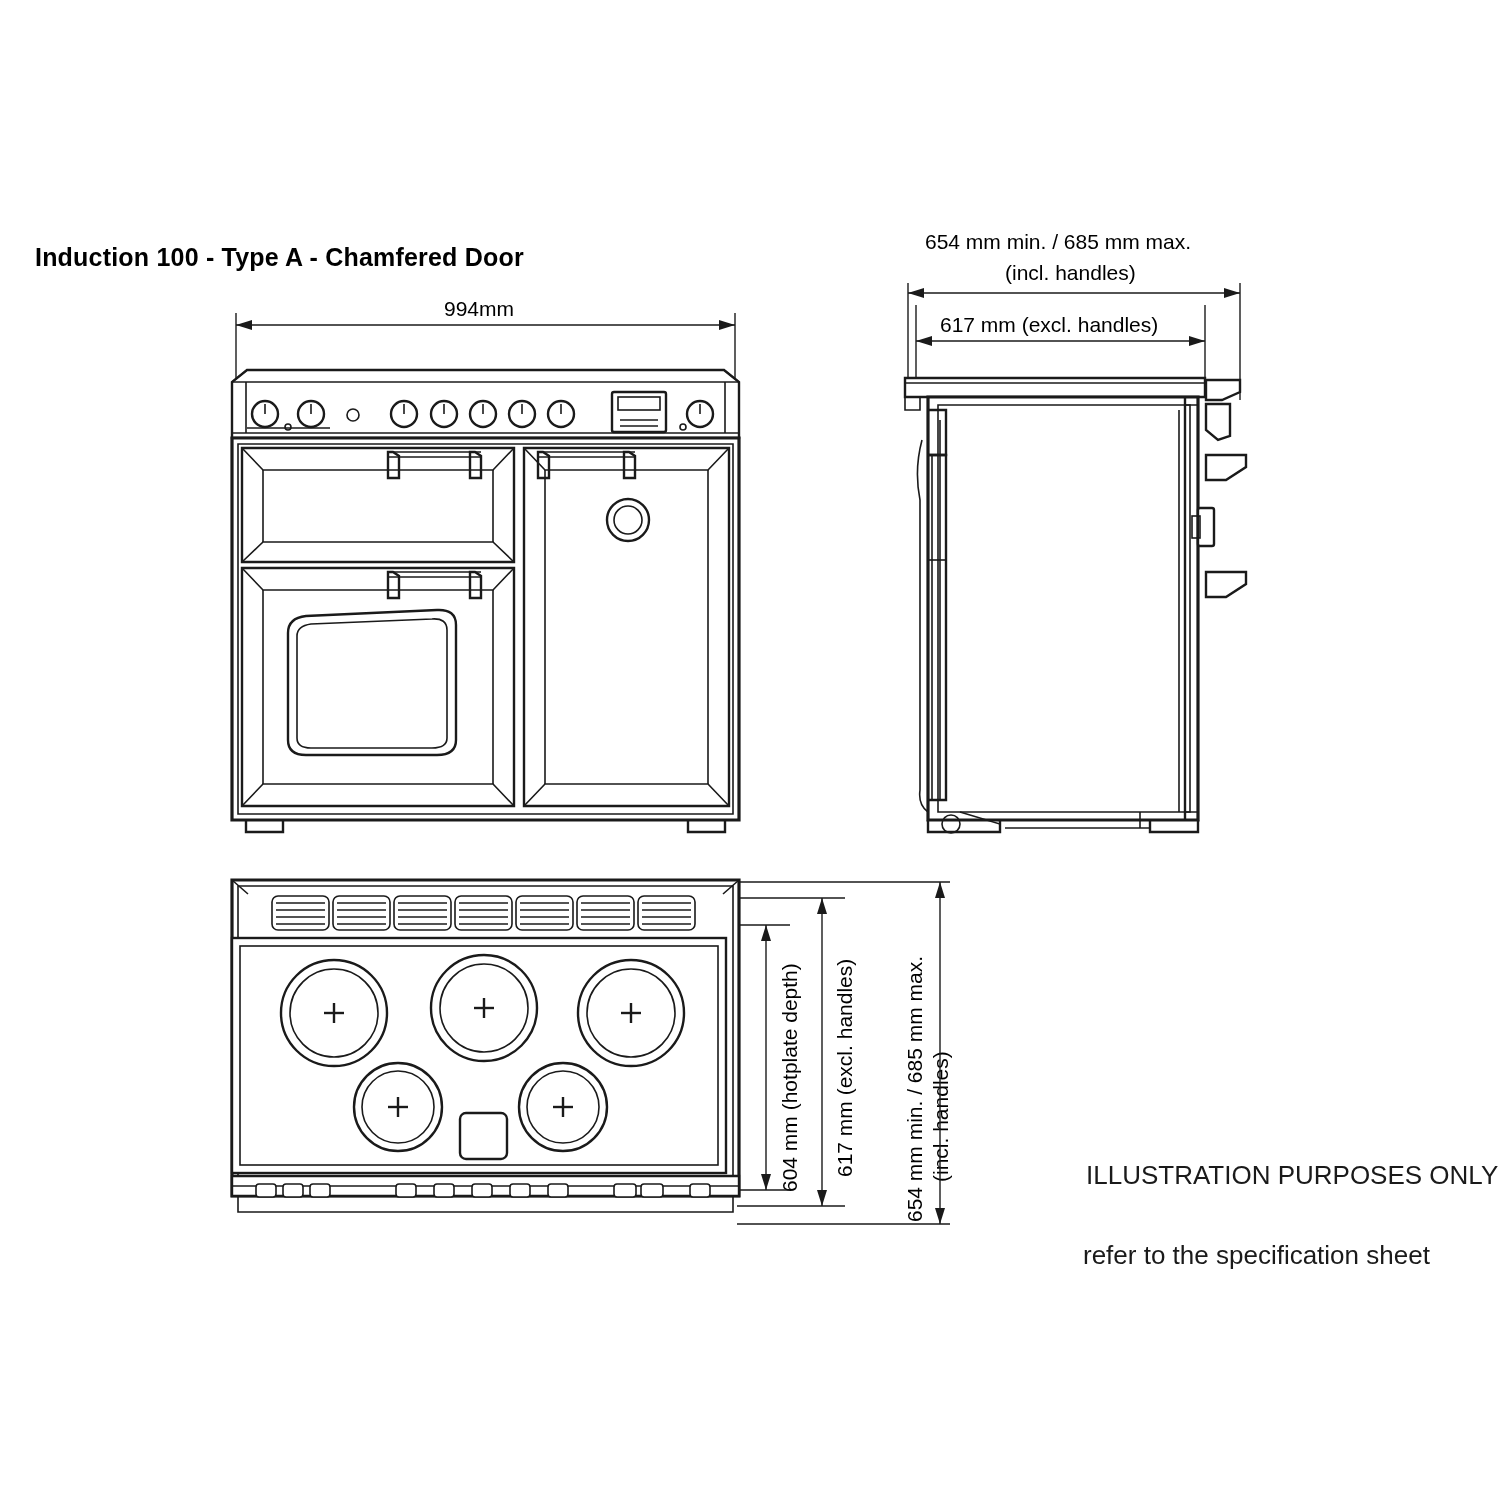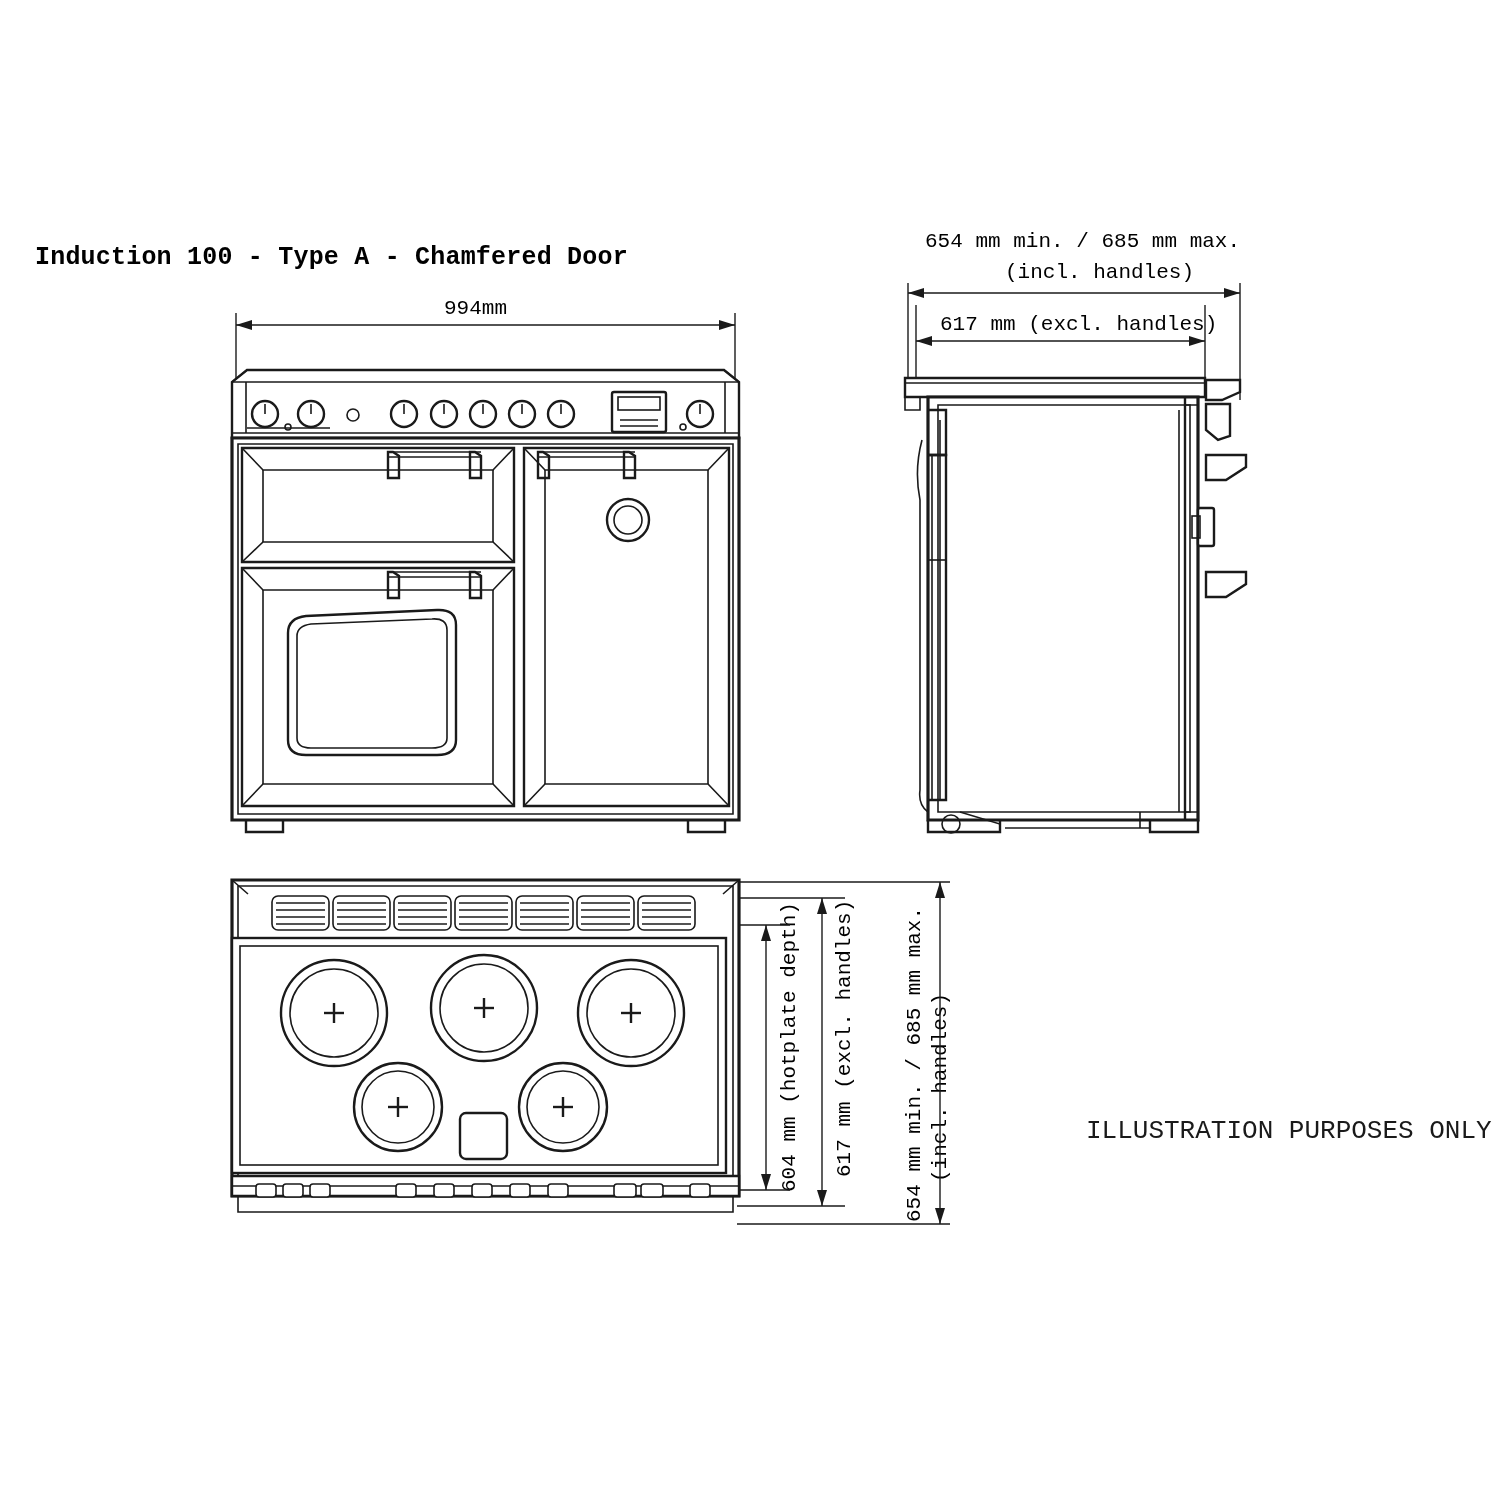--- a/index.html
+++ b/index.html
@@ -5,21 +5,21 @@
   html, body {
     margin: 0;
     padding: 0;
     background: #ffffff;
   }
   #page {
     position: relative;
     width: 1500px;
     height: 1500px;
     background: #ffffff;
-    font-family: Liberation Mono, monospace;
+    font-family: Liberation Sans, sans-serif;
     color: #000000;
     overflow: hidden;
   }
   .title {
     position: absolute;
     left: 35px;
     top: 243px;
     font-size: 25px;
     font-weight: bold;
     letter-spacing: 0.2px;
@@ -67,21 +67,22 @@
 
   <div class="dimtext" style="left:925px; top:230px;">654 mm min. / 685 mm max.</div>
   <div class="dimtext" style="left:1005px; top:261px;">(incl. handles)</div>
   <div class="dimtext" style="left:940px; top:313px;">617 mm (excl. handles)</div>
 
   <div class="dimtext vert" style="left:778px; top:1192px;">604 mm (hotplate depth)</div>
   <div class="dimtext vert" style="left:833px; top:1177px;">617 mm (excl. handles)</div>
   <div class="dimtext vert" style="left:903px; top:1222px;">654 mm min. / 685 mm max.</div>
   <div class="dimtext vert" style="left:929px; top:1182px;">(incl. handles)</div>
 
-  <div class="note" style="left:1086px; top:1116px;">ILLUSTRATION PURPOSES ONLY</div>
+  <div class="note" style="left:1086px; top:1160px;">ILLUSTRATION PURPOSES ONLY</div>
+  <div class="note" style="left:1083px; top:1240px;">refer to the specification sheet</div>
 
   <svg class="layer" viewBox="0 0 1500 1500">
 
     <g>
       <line class="dim" x1="236" y1="313" x2="236" y2="380"></line>
       <line class="dim" x1="735" y1="313" x2="735" y2="380"></line>
       <line class="dim" x1="236" y1="325" x2="735" y2="325"></line>
       <polygon class="arrowhead" points="236,325 252,320 252,330"></polygon>
       <polygon class="arrowhead" points="735,325 719,320 719,330"></polygon>
     </g>

